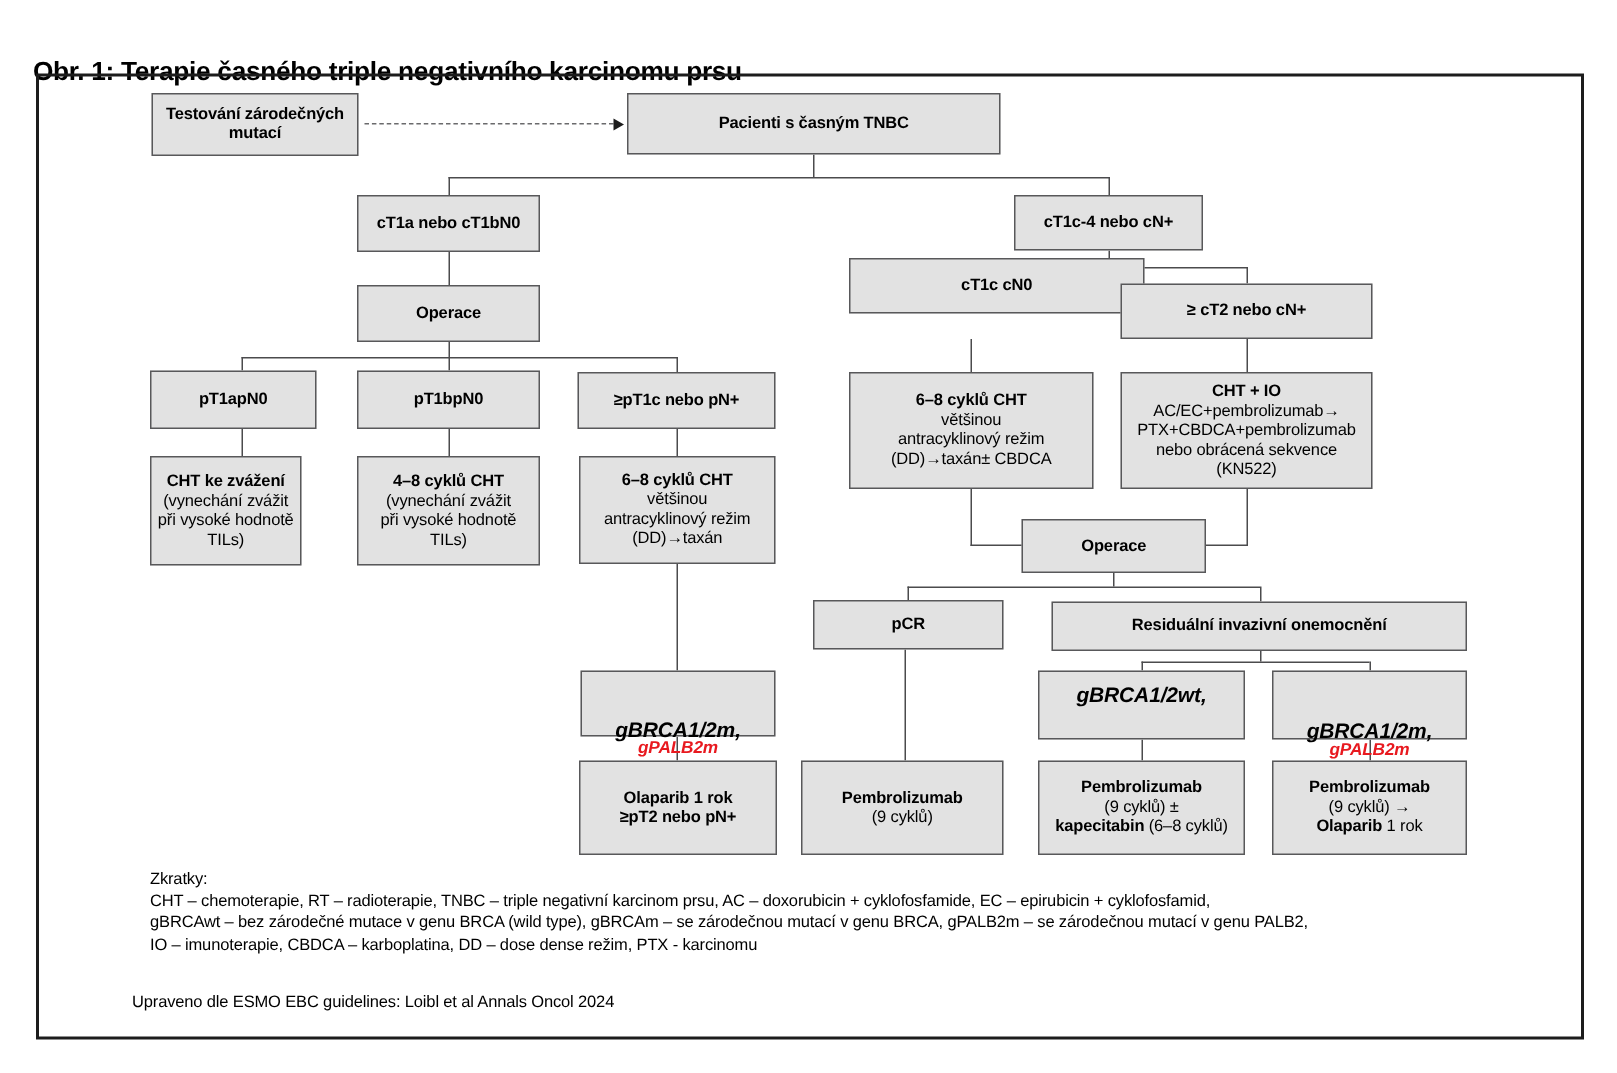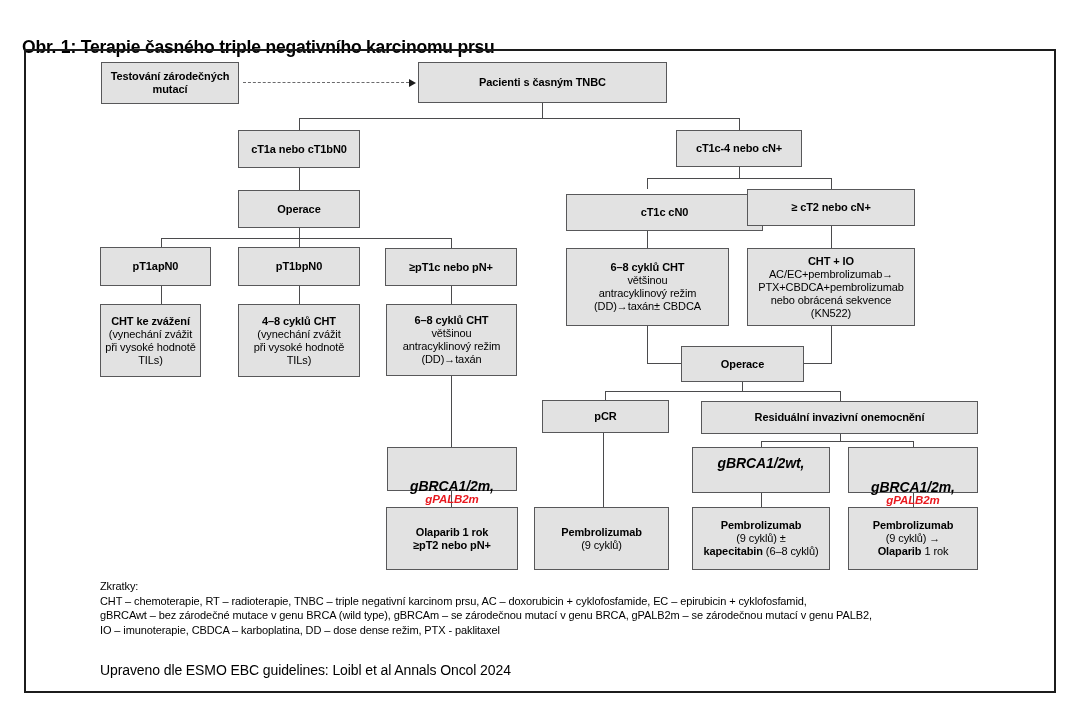--- a/index.html
+++ b/index.html
@@ -11,21 +11,21 @@
        display:flex;flex-direction:column;justify-content:center;align-items:center;
        text-align:center;font-size:11px;line-height:13px;letter-spacing:-0.1px;padding:1px 2px;}
   .b{font-weight:bold;}
   .i{font-style:italic;font-weight:bold;font-size:14px;margin-top:48px;}
   .ired{font-style:italic;font-weight:bold;font-size:11.5px;color:#e8191f;}
   .ln{position:absolute;background:#4b4b4d;}
   .dash{position:absolute;border-top:1.5px dashed #6a6a6c;}
   .arrowhead{position:absolute;width:0;height:0;border-left:7px solid #1c1c1c;
              border-top:4px solid transparent;border-bottom:4px solid transparent;}
   .legend{position:absolute;left:100px;top:579px;font-size:11px;line-height:14.5px;letter-spacing:-0.1px;}
-  .source{position:absolute;left:100px;top:662px;font-size:14px;letter-spacing:-0.1px;}
+  .source{position:absolute;left:88px;top:662px;font-size:11px;letter-spacing:-0.1px;}
 </style>
 </head>
 <body>
 
 <div class="canvas">
 
   <div class="fig-title">Obr. 1: Terapie časného triple negativního karcinomu prsu</div>
   <div class="frame"></div>
 
   <div class="ln" style="left:542px;top:103px;width:1px;height:15px"></div>
@@ -81,21 +81,21 @@
   </div>
 
   <div class="box" style="left:676px;top:130px;width:126px;height:37px;">
     <div class="b">cT1c-4 nebo cN+</div>
   </div>
 
   <div class="box" style="left:238px;top:190px;width:122px;height:38px;">
     <div class="b">Operace</div>
   </div>
 
-  <div class="box" style="left:566px;top:194px;width:197px;height:37px;">
+  <div class="box" style="left:566px;top:172px;width:197px;height:37px;">
     <div class="b">cT1c cN0</div>
   </div>
 
   <div class="box" style="left:747px;top:189px;width:168px;height:37px;">
     <div class="b">≥ cT2 nebo cN+</div>
   </div>
 
   <div class="box" style="left:100px;top:247px;width:111px;height:39px;">
     <div class="b">pT1apN0</div>
   </div>
@@ -190,17 +190,17 @@
   <div class="box" style="left:848px;top:507px;width:130px;height:63px;">
     <div class="b">Pembrolizumab</div>
     <div>(9 cyklů) →</div>
     <div><span class="b">Olaparib</span><span> 1 rok</span></div>
   </div>
 
   <div class="legend">
     <div>Zkratky:</div>
     <div>CHT – chemoterapie, RT – radioterapie, TNBC – triple negativní karcinom prsu, AC – doxorubicin + cyklofosfamide, EC – epirubicin + cyklofosfamid,</div>
     <div>gBRCAwt – bez zárodečné mutace v genu BRCA (wild type), gBRCAm – se zárodečnou mutací v genu BRCA, gPALB2m – se zárodečnou mutací v genu PALB2,</div>
-    <div>IO – imunoterapie, CBDCA – karboplatina, DD – dose dense režim, PTX - paklitaxel</div>
+    <div>IO – imunoterapie, CBDCA – karboplatina, DD – dose dense režim, PTX - karcinomu</div>
   </div>
   <div class="source">Upraveno dle ESMO EBC guidelines: Loibl et al Annals Oncol 2024</div>
 
 </div>
 
 </body></html>

